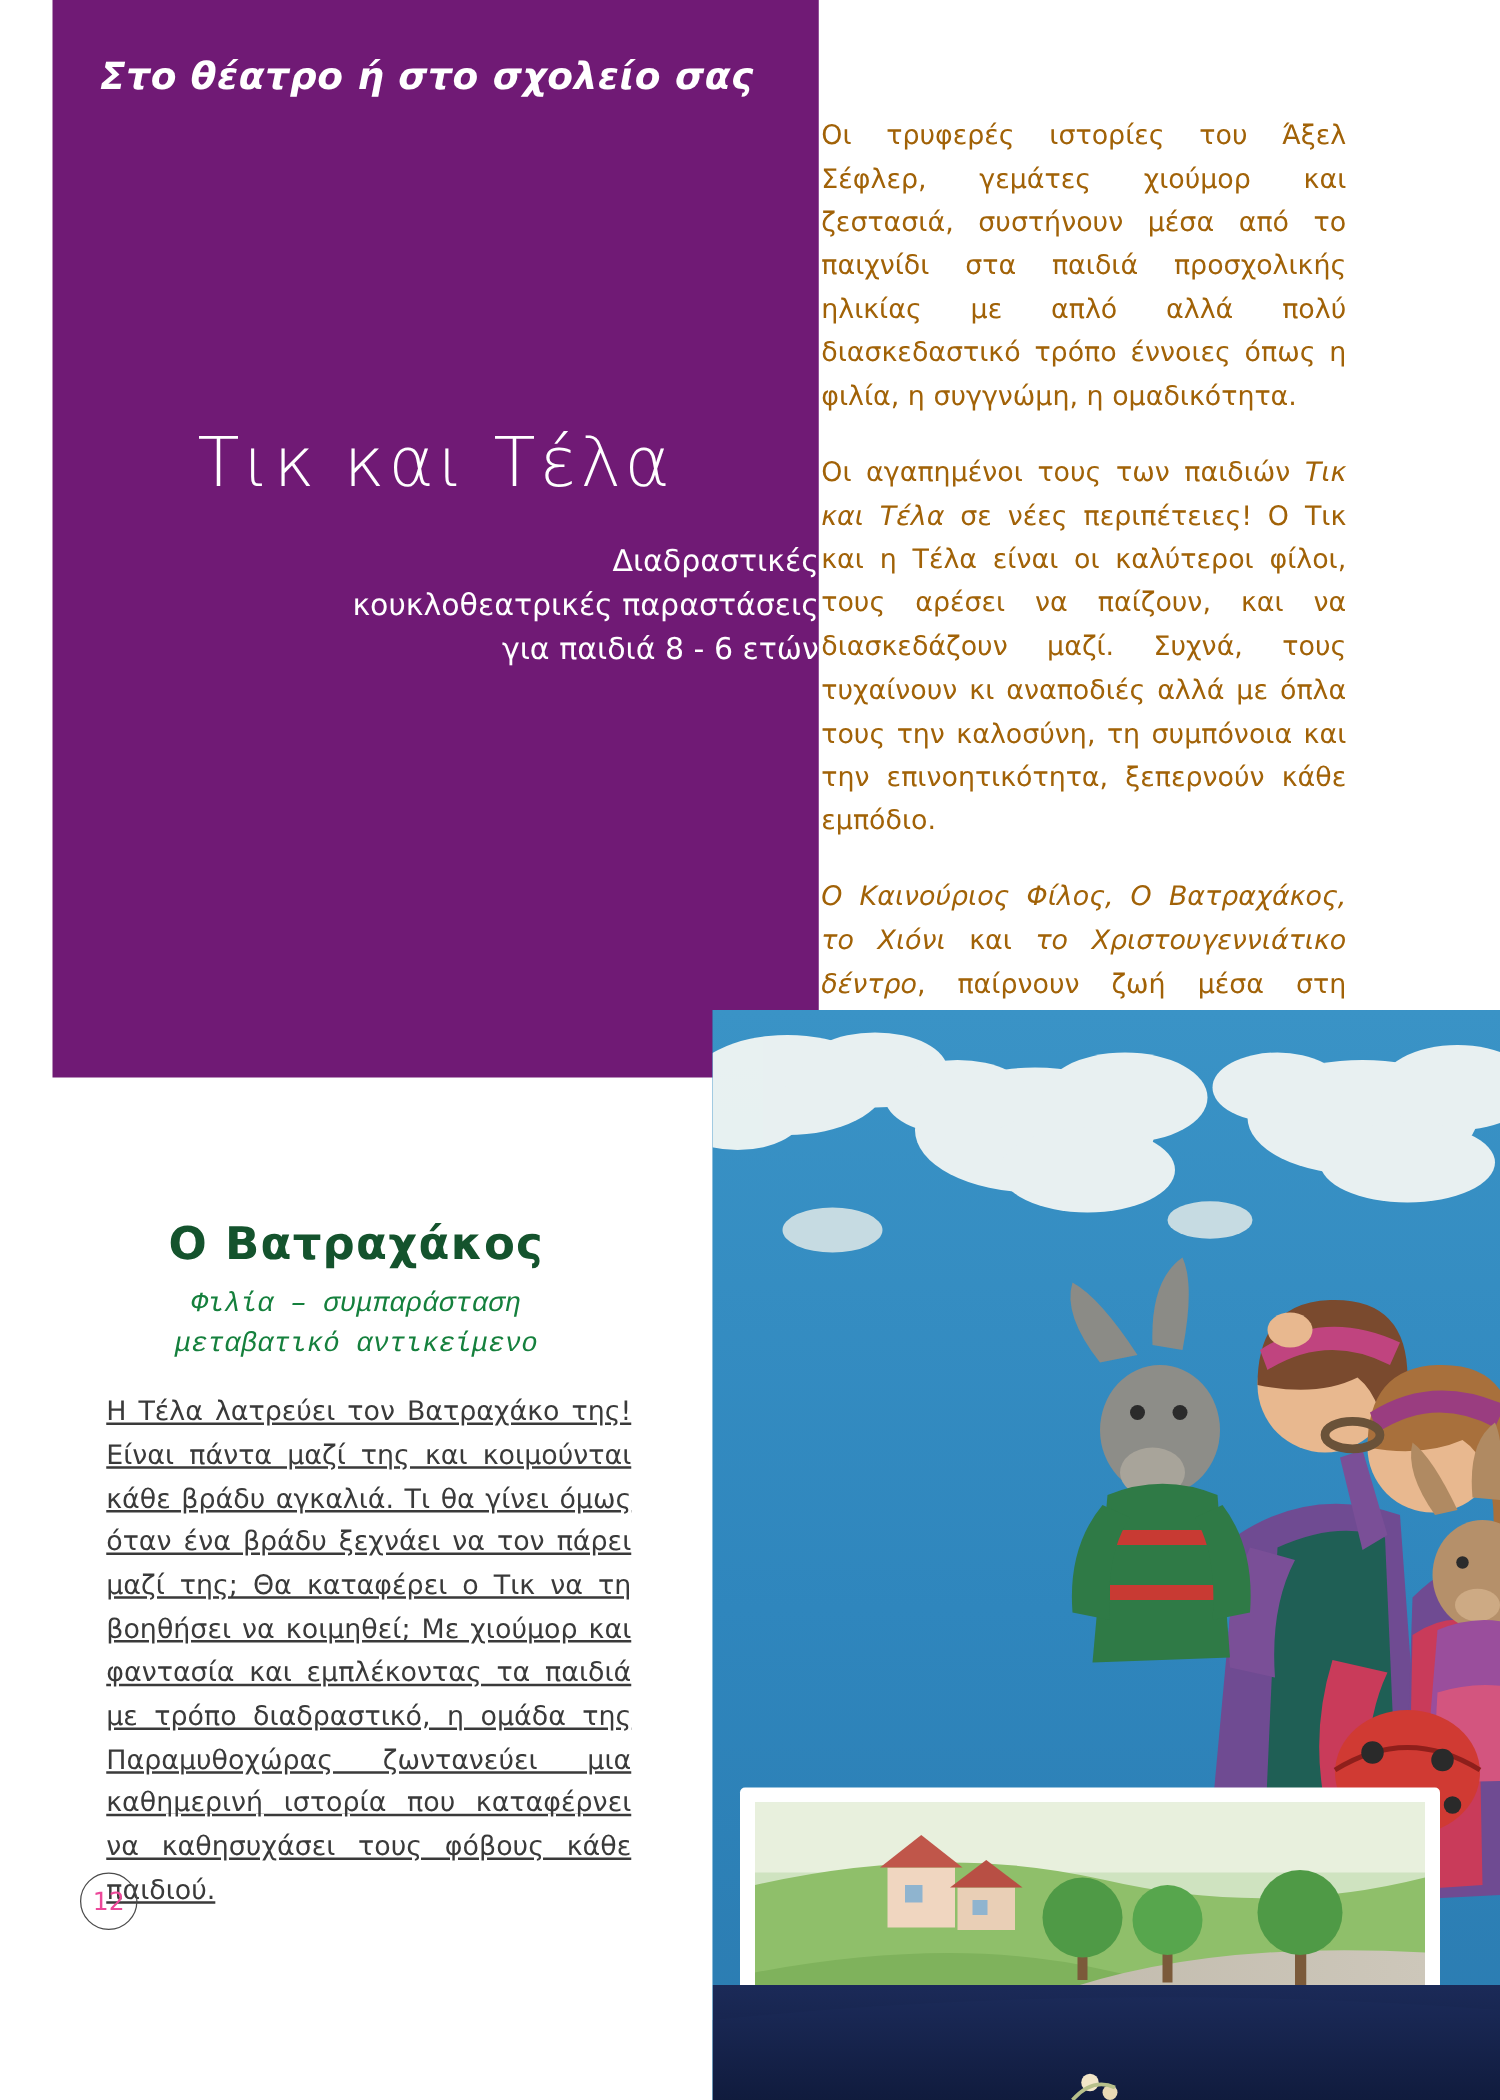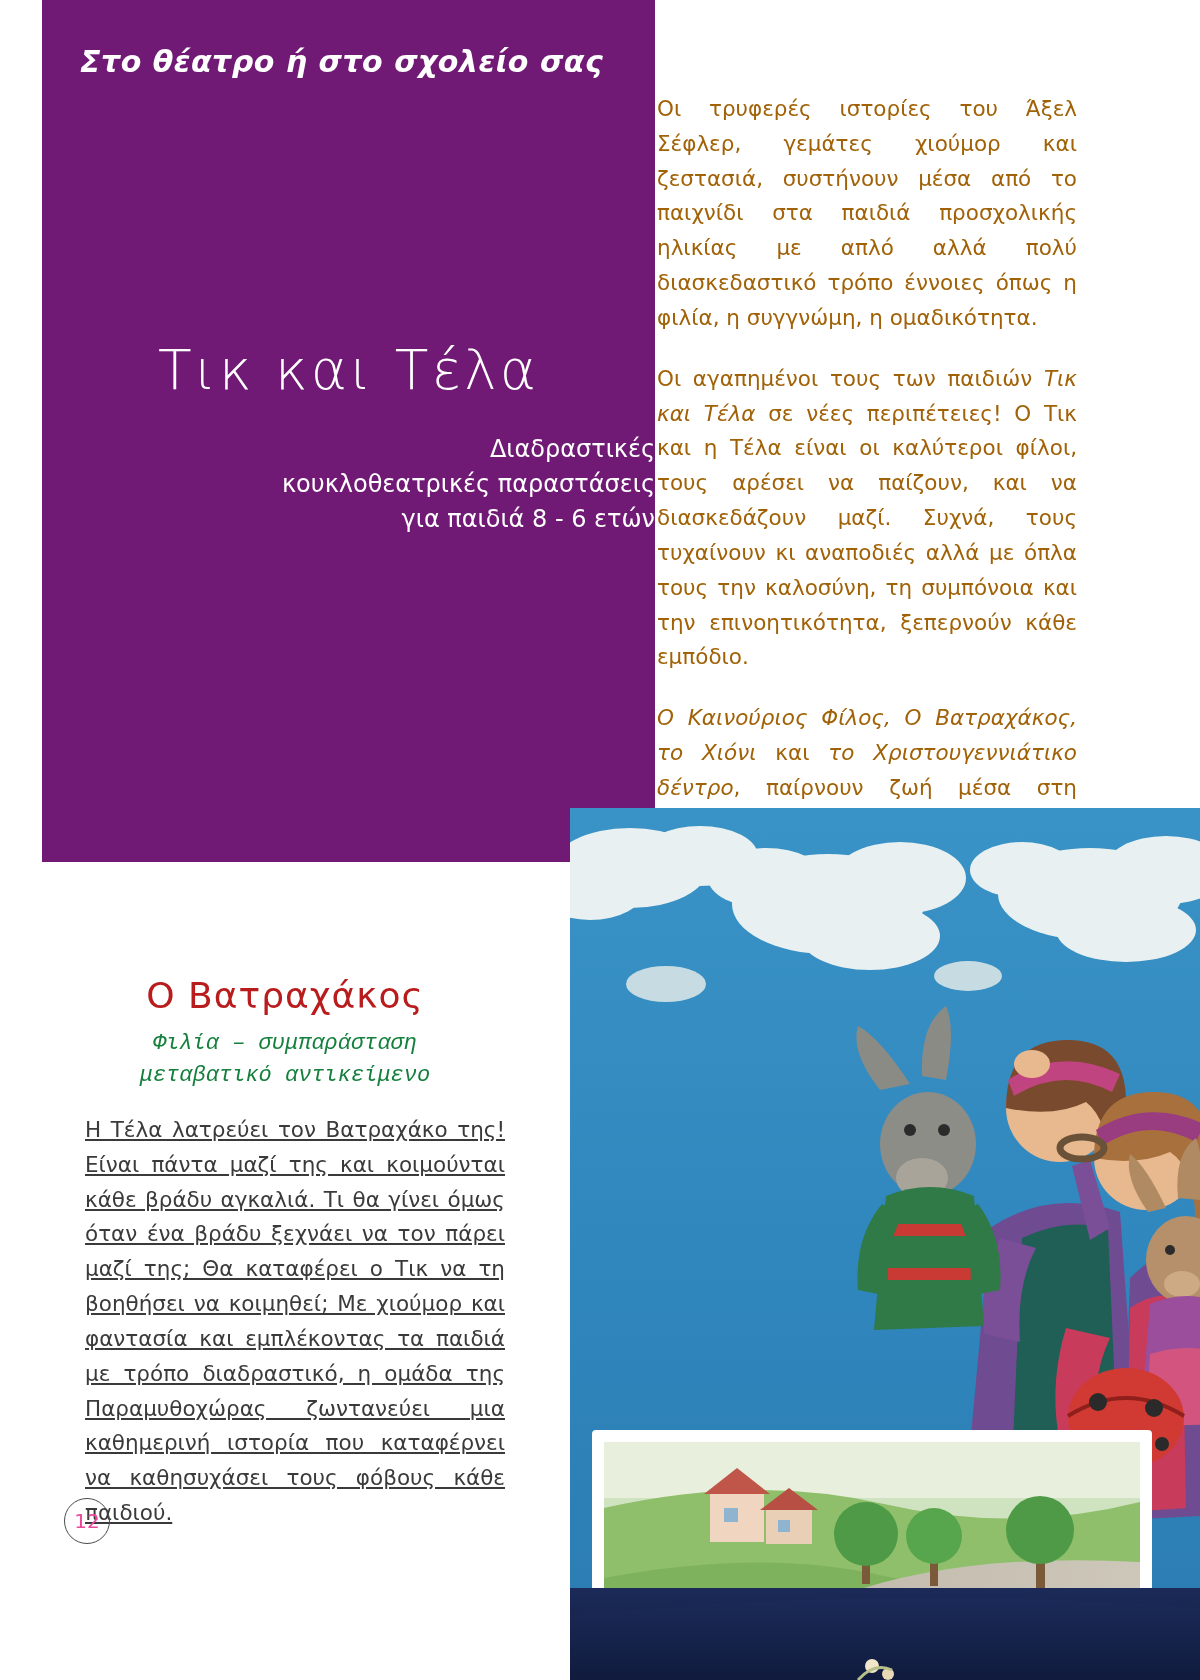--- a/index.html
+++ b/index.html
@@ -92,23 +92,23 @@
     font-style: italic;
   }
 
   
   .section-title {
     position: absolute;
     left: 0;
     top: 975px;
     width: 570px;
     text-align: center;
-    color: #b91c1c;
+    color: #14532d;
     font-size: 36px;
-    font-weight: 400;
+    font-weight: 700;
     letter-spacing: 1px;
   }
 
   .section-subtitle {
     position: absolute;
     left: 0;
     top: 1028px;
     width: 570px;
     text-align: center;
     color: #15803d;

